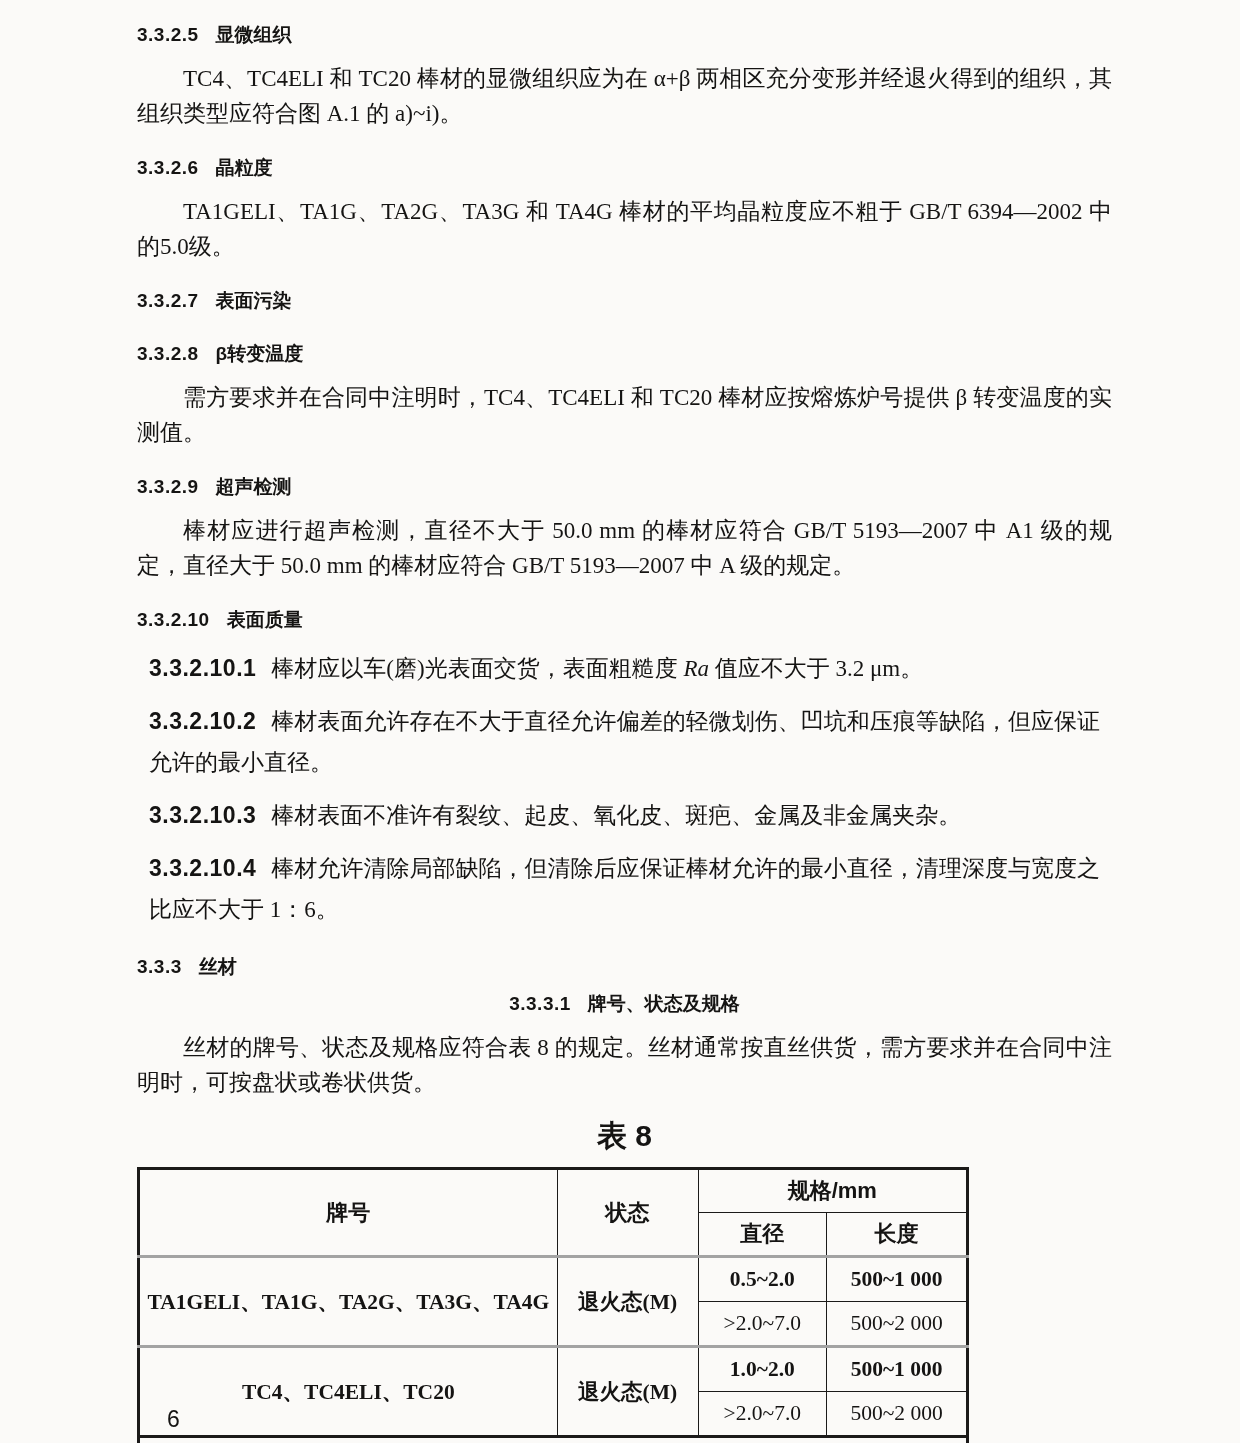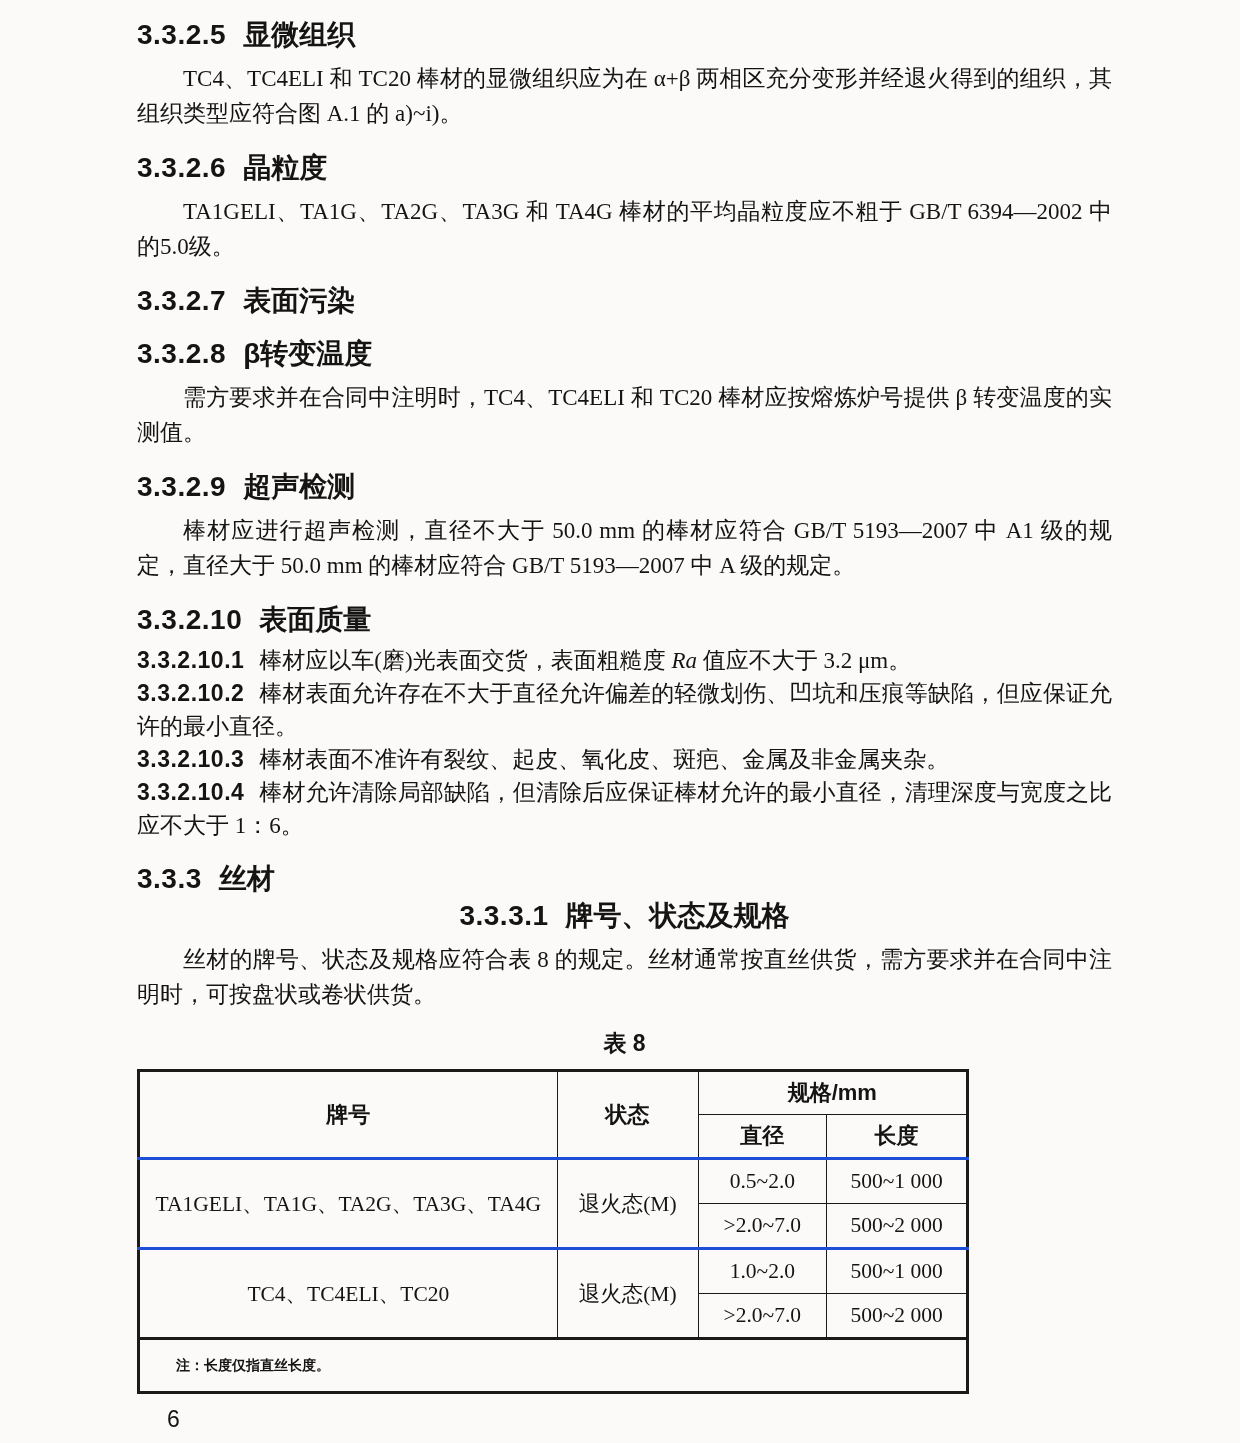--- a/index.html
+++ b/index.html
@@ -19,55 +19,55 @@
     box-sizing: border-box;
     position: relative;
     width: 100%;
     height: 100%;
     padding: 12px 128px 0 137px;
   }
   
   .h {
     font-family: "Liberation Sans", sans-serif;
     font-weight: 700;
-    font-size: 28px;
+    font-size: 19px;
     line-height: 33px;
     margin: 20px 0 0;
     white-space: nowrap;
   }
   .h.first { margin-top: 6px; }
   .h.tight { margin-top: 4px; text-align: center; }
   .h .num { margin-right: 17px; letter-spacing: 0.5px; }
   
   .para {
     margin: 10px 0 0;
     line-height: 35px;
     text-indent: 2em;
     text-align: justify;
   }
   
   .clauses { margin-top: 8px; }
   .clause {
-    margin: 0;
-    line-height: 33px;
+    margin: 12px;
+    line-height: 41px;
     text-align: justify;
   }
   .clause .num {
     font-family: "Liberation Sans", sans-serif;
     font-weight: 700;
     margin-right: 15px;
     letter-spacing: 0.5px;
   }
   .em-var { font-style: italic; }
   
   .table-caption {
     text-align: center;
     font-family: "Liberation Sans", sans-serif;
     font-weight: 700;
-    font-size: 23px;
+    font-size: 30px;
     margin: 16px 0 10px;
   }
   table.std {
     width: 832px;
     border-collapse: collapse;
     border: 3px solid #1b1a19;
     font-size: 21.5px;
     table-layout: fixed;
   }
   table.std th, table.std td {
@@ -76,21 +76,21 @@
     vertical-align: middle;
     padding: 5px 4px;
     font-weight: 400;
   }
   table.std thead th {
     font-family: "Liberation Sans", sans-serif;
     font-weight: 700;
     font-size: 22px;
     padding: 6px 4px;
   }
-  table.std tbody tr.group-start td { border-top: 3px solid #1d4ed8; }
+  table.std tbody tr.group-start td { border-top: 3px solid #a3a3a3; font-weight: bold; }
   table.std tbody td { height: 33px; }
   table.std tr.note-row td {
     border-top: 3px solid #1b1a19;
     text-align: left;
     padding: 9px 10px 9px 36px;
     font-family: "Liberation Sans", sans-serif;
     font-weight: 700;
     font-size: 14px;
   }
   .page-number {

